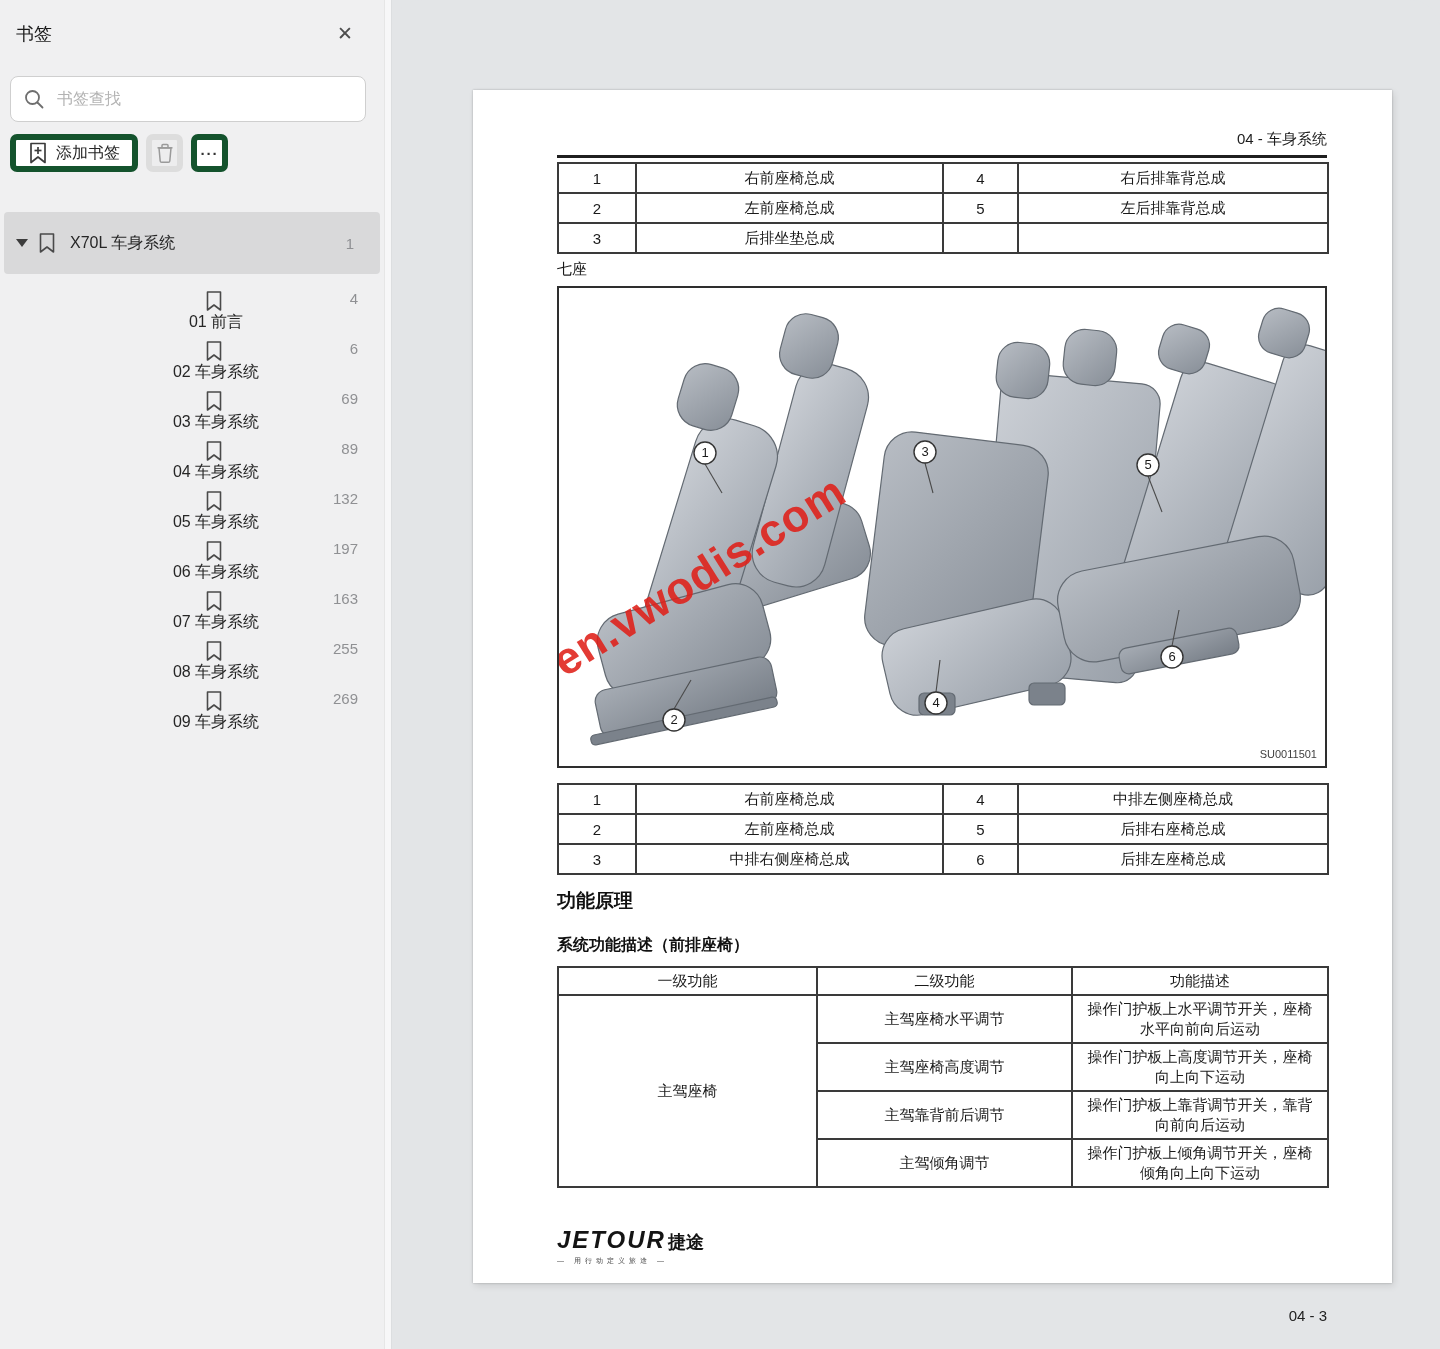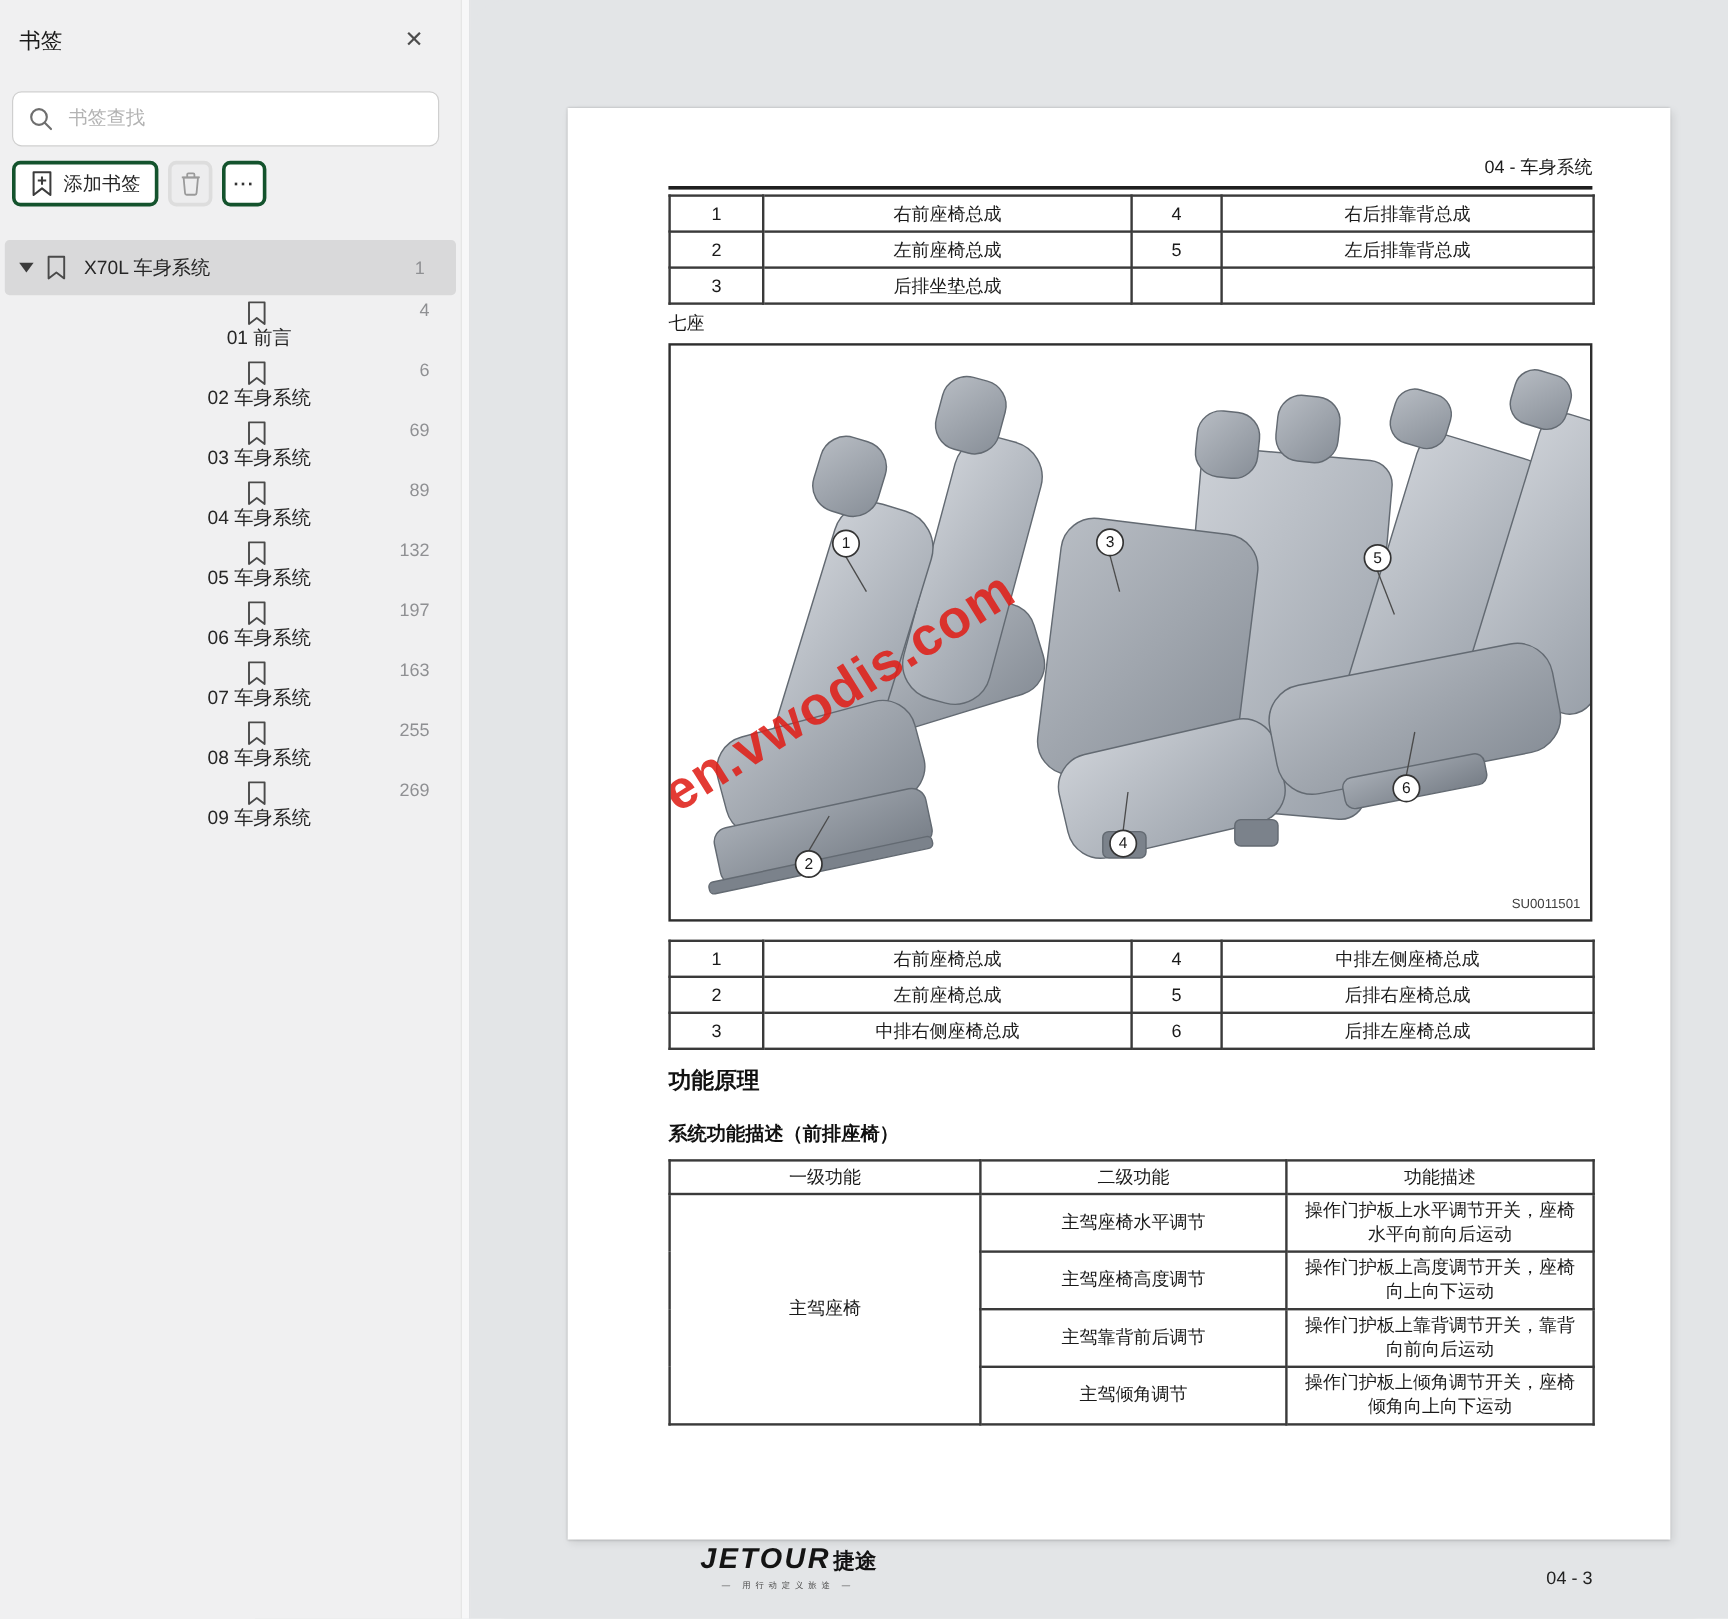--- a/index.html
+++ b/index.html
@@ -21,31 +21,31 @@
 
   .sb-search { position:absolute; left:10px; top:76px; width:356px; height:46px;
     background:#fff; border:1px solid #cfcfcf; border-radius:8px;
     display:flex; align-items:center; padding:0 12px; }
   .sb-search svg { flex:0 0 auto; margin-right:12px; }
   .sb-search input { border:none; outline:none; flex:1; font-size:16px; color:#262626;
     background:transparent; font-family:inherit; }
   .sb-search input::placeholder { color:#b3b3b3; }
 
   .sb-actions { position:absolute; left:10px; top:134px; height:38px; display:flex; gap:8px; }
-  .btn { height:38px; border:3px solid #14532d; border-radius:7px; background:#fff;
+  .btn { height:38px; border:6px solid #14532d; border-radius:7px; background:#fff;
     display:flex; align-items:center; justify-content:center; cursor:pointer; }
   .btn-add { padding:0 12px; gap:8px; font-size:16px; color:#262626; }
   .btn-sq { width:37px; }
   .btn-disabled { background:#ededee; border-color:#ddd; }
   .dots { font-size:15px; letter-spacing:1px; color:#333; font-weight:bold; line-height:1; }
 
   .sb-tree { position:absolute; left:0; top:196px; width:384px; }
   .tree-row { position:relative; height:50px; display:flex; align-items:center;
     cursor:pointer; }
-  .tree-row.selected { background:#d9d9da; border-radius:4px; margin:4px 4px; height:46px; }
+  .tree-row.selected { background:#d9d9da; border-radius:4px; margin:16px 4px; height:62px; }
   .caret { width:0; height:0; border-left:6px solid transparent; border-right:6px solid transparent;
     border-top:8px solid #3c3c3c; margin-left:12px; }
   .bm-ico { margin-left:10px; flex:0 0 auto; }
   .tree-row .label { margin-left:14px; font-size:16px; color:#262626; white-space:nowrap; }
   .tree-row .pagenum { position:absolute; right:26px; font-size:15px; color:#8f9093; }
   .tree-row.child { padding-left:34px;flex-direction:column; }
 
   
   .doc-area { position:absolute; left:392px; top:0; width:1048px; height:1349px;
     background:#e3e5e7;border-radius:30px; }
@@ -73,21 +73,21 @@
     letter-spacing:1px; }
 
   .h-principle { position:absolute; left:84px; top:798px; font-size:19px; font-weight:bold; color:#111; }
   .h-sysfunc { position:absolute; left:84px; top:845px; font-size:16px; font-weight:bold; color:#111; }
 
   .t-func { position:absolute; left:84px; top:876px; width:770px; }
   .t-func .hrow { height:28px; }
   .t-func .drow { height:48px; }
   .t-func td { line-height:1.35; }
 
-  .pg-footer-logo { position:absolute; left:84px; top:1196px; width:200px; text-align:center; }
+  .pg-footer-logo { position:absolute; left:84px; top:1136px; width:200px; }
   .brand-row { font-weight:bold; color:#141414; white-space:nowrap; }
   .brand-en { font-size:24px; letter-spacing:2px; font-style:italic; }
   .brand-cn { font-size:18px; margin-left:2px; }
   .brand-tagline { margin-top:2px; font-size:7px; color:#4a4a4a; letter-spacing:4px; white-space:nowrap; }
   .pg-footer-num { position:absolute; left:84px; top:1217px; width:770px; text-align:right;
     font-size:15px; color:#222; }
 </style>
 </head>
 <body>
 

